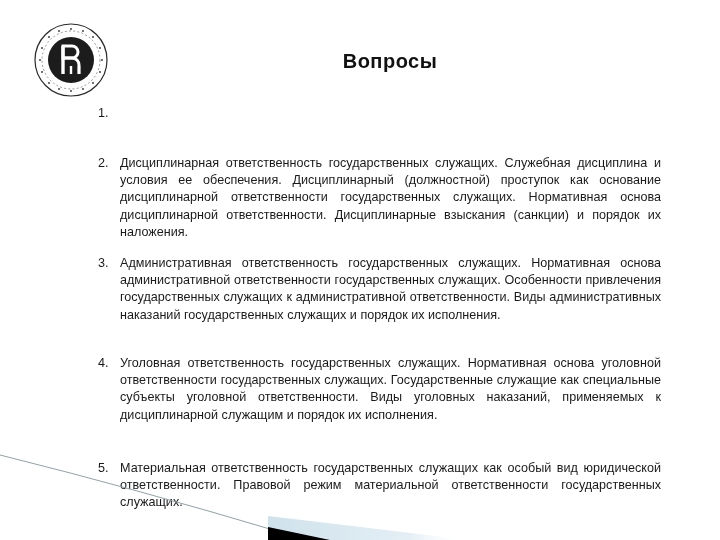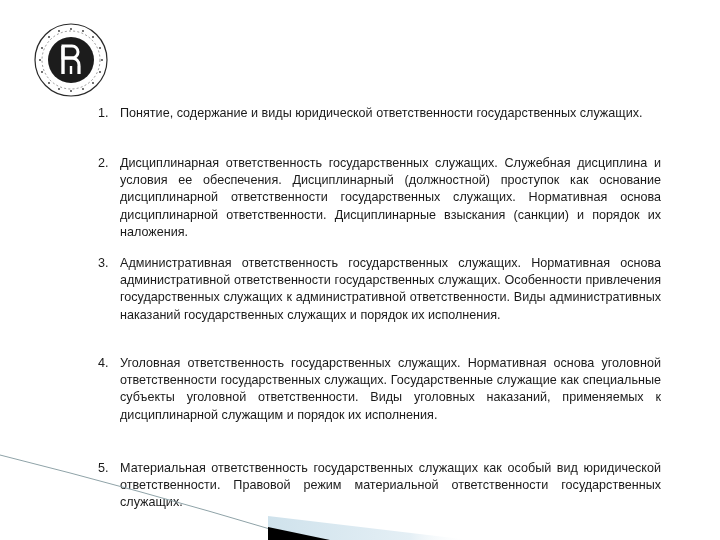--- a/index.html
+++ b/index.html
@@ -104,25 +104,25 @@
           <circle cx="16" cy="61" r="0.9"></circle>
           <circle cx="9" cy="50" r="0.9"></circle>
         <circle cx="7" cy="38" r="0.9"></circle>
           <circle cx="9" cy="26" r="0.9"></circle>
           <circle cx="16" cy="15" r="0.9"></circle>
         <circle cx="26" cy="9" r="0.9"></circle>
       </g>
     </svg>
   </div>
 
+  <div class="title">Вопросы</div>
 
   <ol class="questions">
     <li class="q-item q1">
       <span class="q-num">1.</span>
-      <span>Понятие, содержание и виды юридической ответственности государственных служащих.</span>
     </li>
     <li class="q-item q2">
       <span class="q-num">2.</span>
       <span>Дисциплинарная ответственность государственных служащих. Служебная дисциплина и условия ее обеспечения. Дисциплинарный (должностной) проступок как основание дисциплинарной ответственности государственных служащих. Нормативная основа дисциплинарной ответственности. Дисциплинарные взыскания (санкции) и порядок их наложения.</span>
     </li>
     <li class="q-item q3">
       <span class="q-num">3.</span>
       <span>Административная ответственность государственных служащих. Нормативная основа административной ответственности государственных служащих. Особенности привлечения государственных служащих к административной ответственности. Виды административных наказаний государственных служащих и порядок их исполнения.</span>
     </li>
     <li class="q-item q4">

